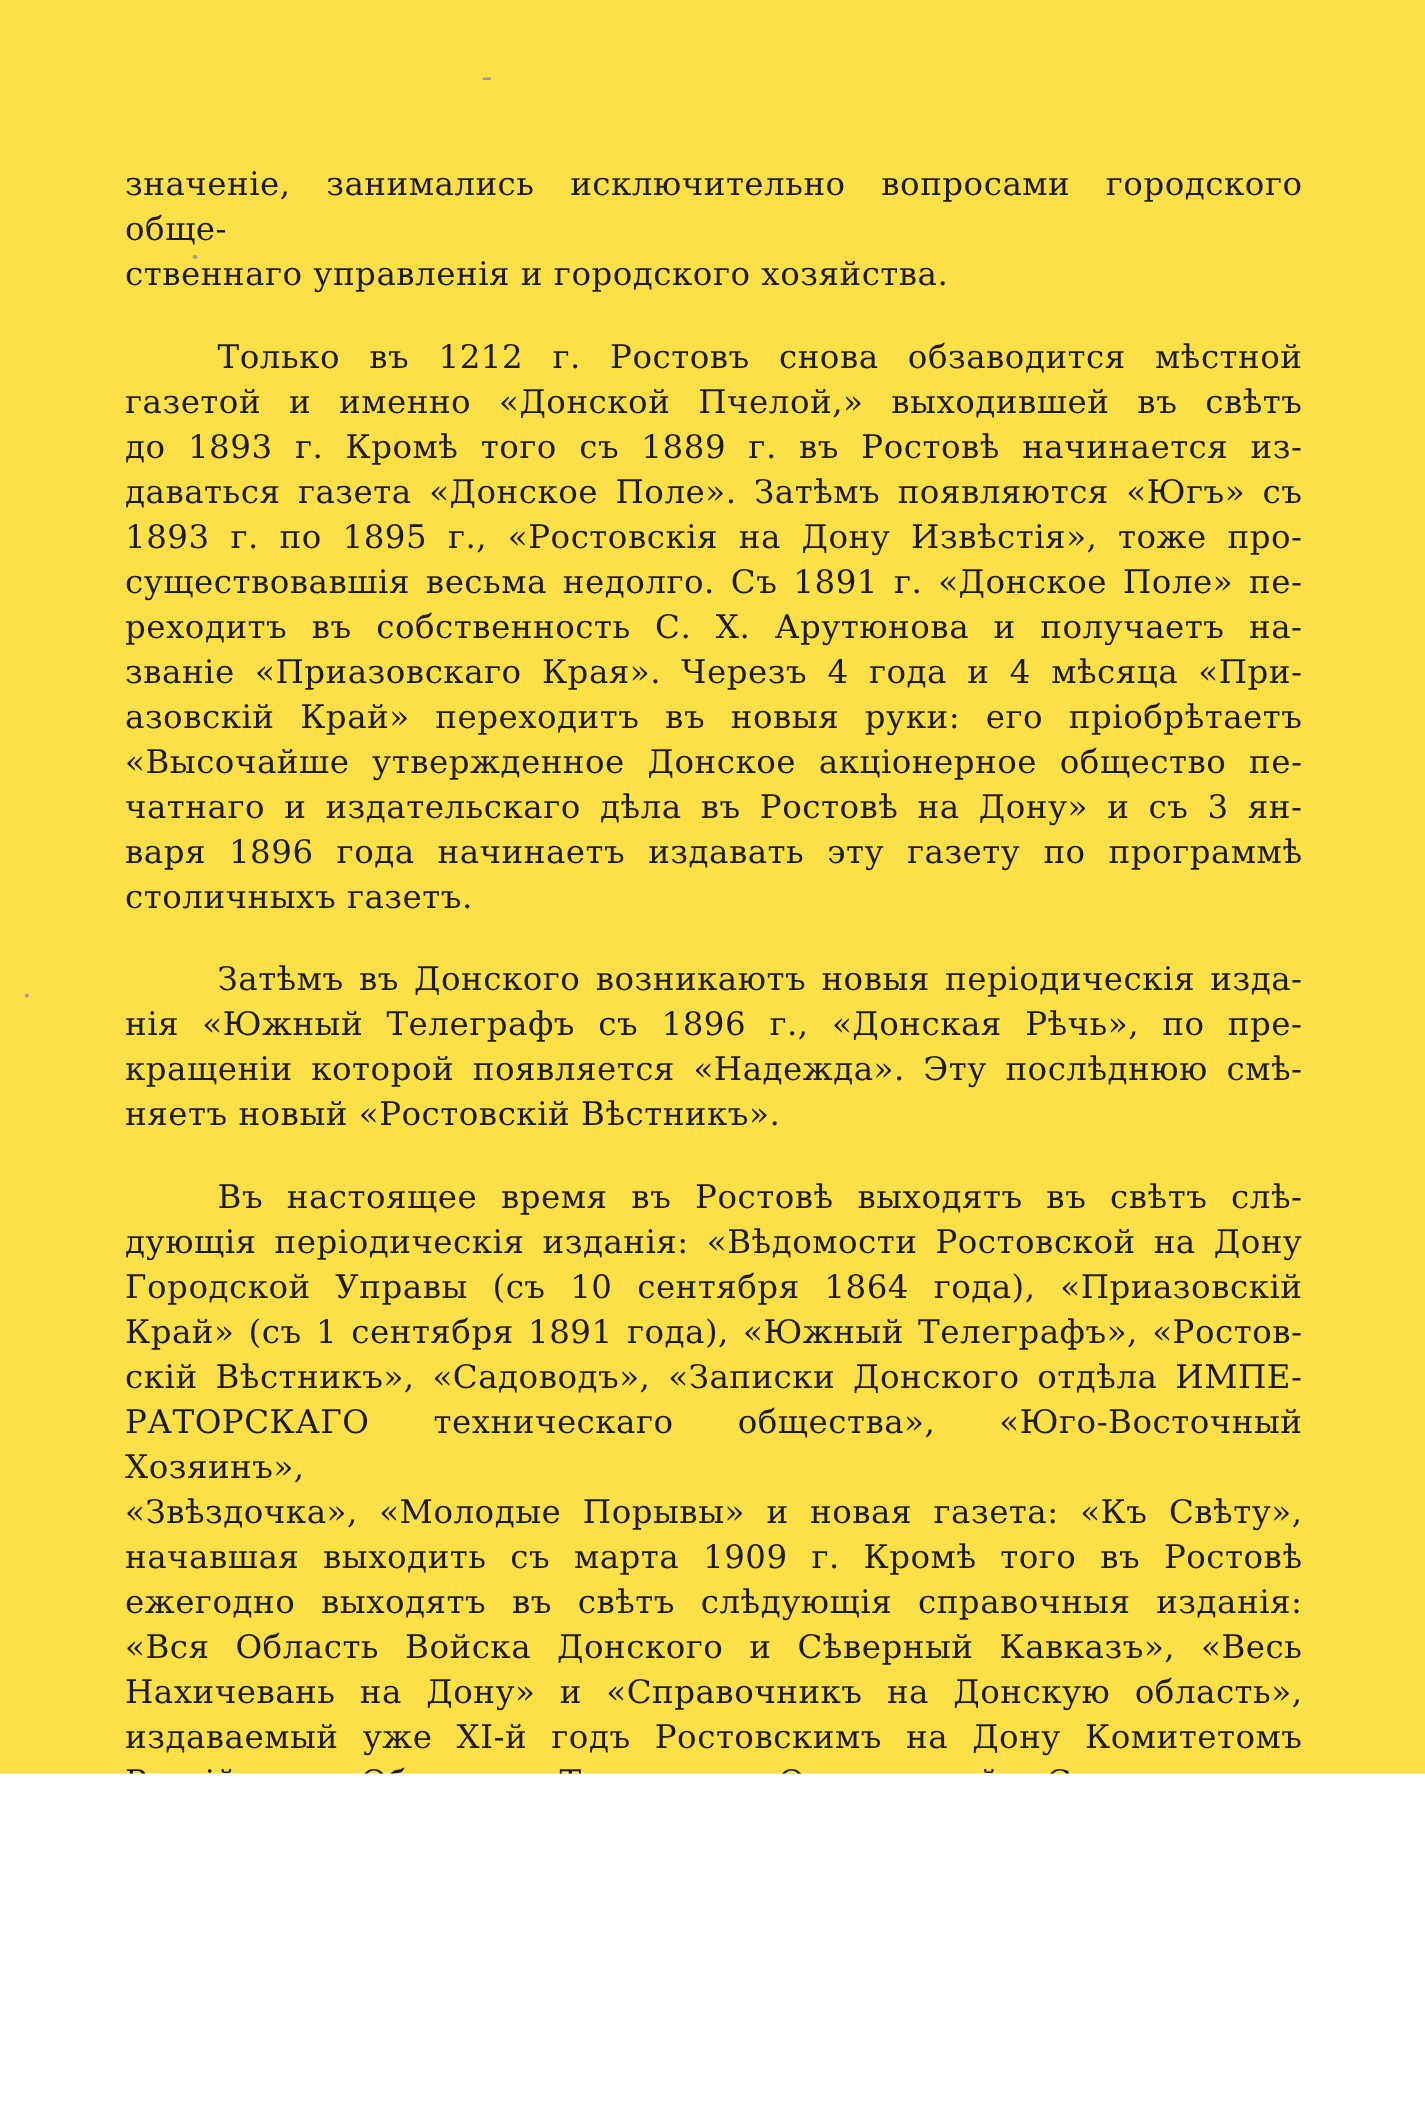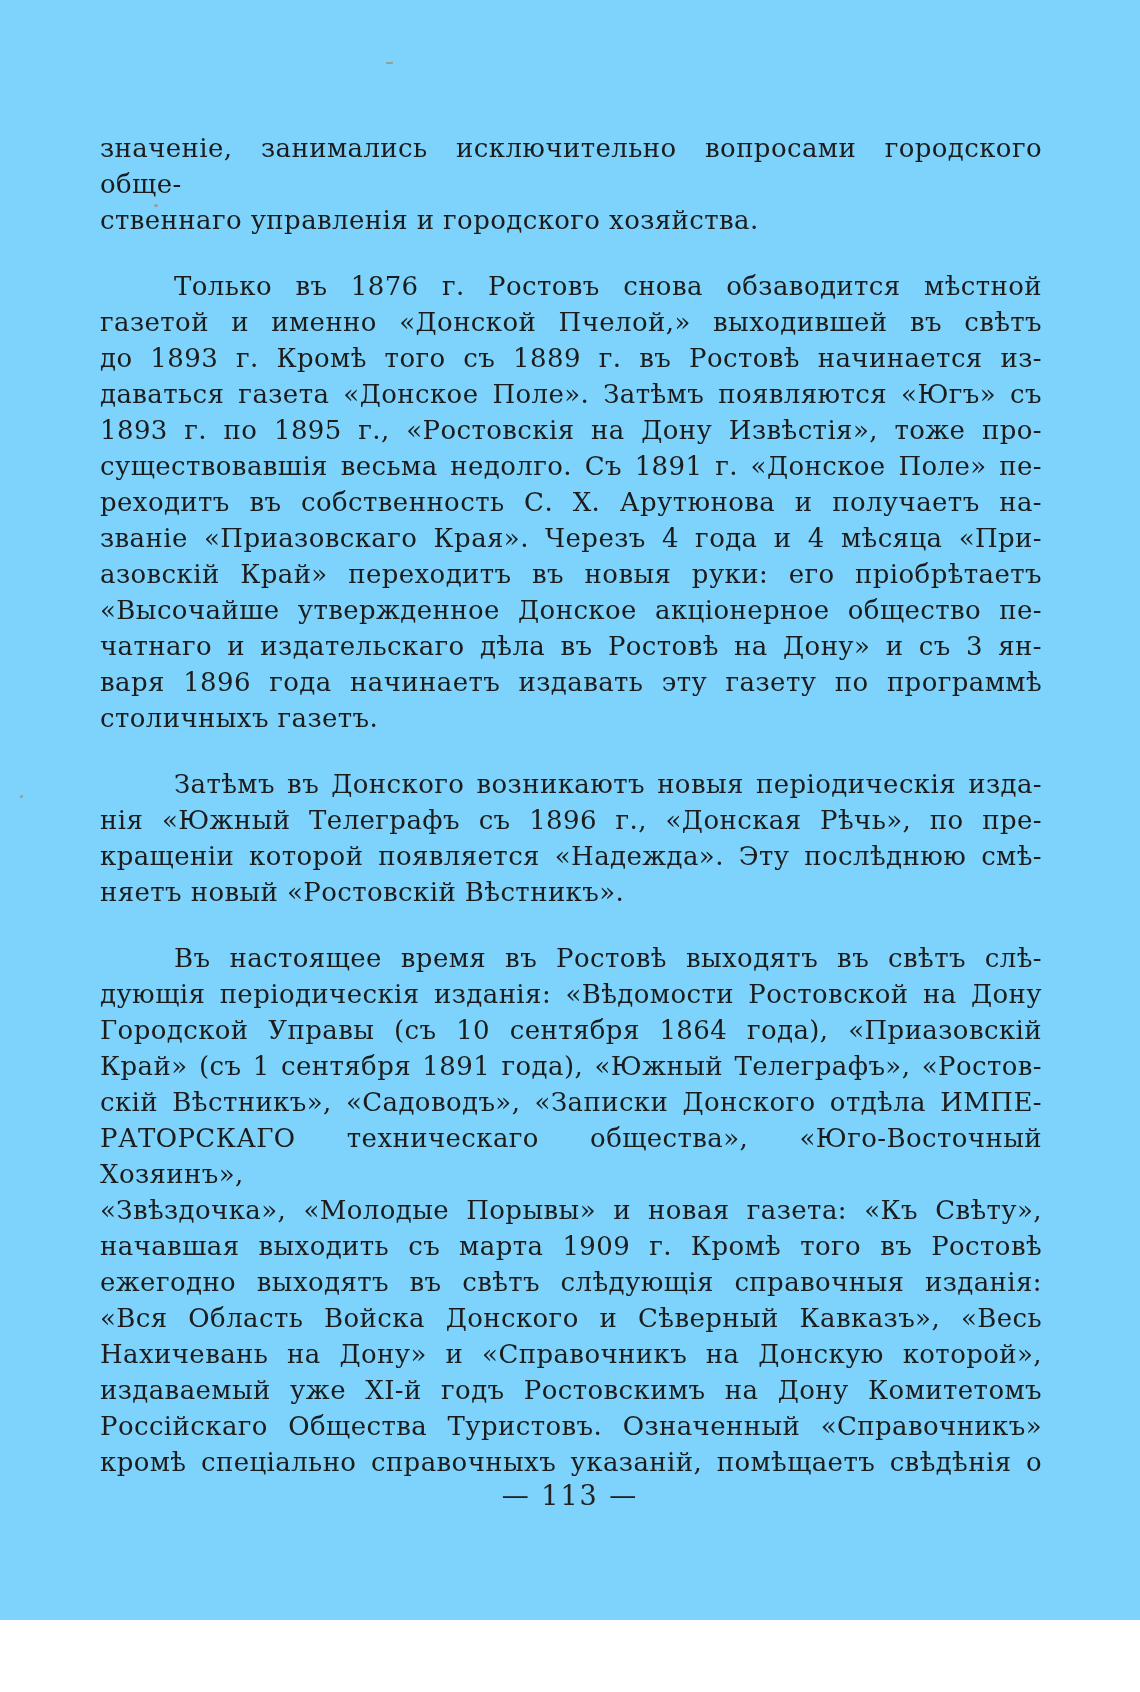--- a/index.html
+++ b/index.html
@@ -3,23 +3,23 @@
 <meta charset="utf-8">
 <style>
   html, body {
     margin: 0;
     padding: 0;
     background: #ffffff;
   }
   .page {
     position: relative;
     width: 1140px;
-    height: 1620px;
+    height: 1419px;
     margin: 0 auto;
-    background: #7dd3fc;
+    background: #fde047;
     overflow: hidden;
     font-family: "DejaVu Serif", "Liberation Serif", serif;
     color: #1c1c1c;
   }
   .text-block {
     position: absolute;
     left: 100px;
     top: 130px;
     width: 942px;
     font-size: 26px;
@@ -73,21 +73,21 @@
   <div class="speck s2"></div>
   <div class="speck s3"></div>
   <div class="speck s4"></div>
 
   <div class="text-block" id="text-block">
       <div class="paragraph">
         <div class="line">значеніе, занимались исключительно вопросами городского обще-</div>
         <div class="line no-just">ственнаго управленія и городского хозяйства.</div>
       </div>
       <div class="paragraph">
-        <div class="line indent">Только въ 1876 г. Ростовъ снова обзаводится мѣстной</div>
+        <div class="line indent">Только въ 1212 г. Ростовъ снова обзаводится мѣстной</div>
         <div class="line">газетой и именно «Донской Пчелой,» выходившей въ свѣтъ</div>
         <div class="line">до 1893 г. Кромѣ того съ 1889 г. въ Ростовѣ начинается из-</div>
         <div class="line">даваться газета «Донское Поле». Затѣмъ появляются «Югъ» съ</div>
         <div class="line">1893 г. по 1895 г., «Ростовскія на Дону Извѣстія», тоже про-</div>
         <div class="line">существовавшія весьма недолго. Съ 1891 г. «Донское Поле» пе-</div>
         <div class="line">реходитъ въ собственность С. Х. Арутюнова и получаетъ на-</div>
         <div class="line">званіе «Приазовскаго Края». Черезъ 4 года и 4 мѣсяца «При-</div>
         <div class="line">азовскій Край» переходитъ въ новыя руки: его пріобрѣтаетъ</div>
         <div class="line">«Высочайше утвержденное Донское акціонерное общество пе-</div>
         <div class="line">чатнаго и издательскаго дѣла въ Ростовѣ на Дону» и съ 3 ян-</div>
@@ -104,21 +104,21 @@
         <div class="line indent">Въ настоящее время въ Ростовѣ выходятъ въ свѣтъ слѣ-</div>
         <div class="line">дующія періодическія изданія: «Вѣдомости Ростовской на Дону</div>
         <div class="line">Городской Управы (съ 10 сентября 1864 года), «Приазовскій</div>
         <div class="line">Край» (съ 1 сентября 1891 года), «Южный Телеграфъ», «Ростов-</div>
         <div class="line">скій Вѣстникъ», «Садоводъ», «Записки Донского отдѣла ИМПЕ-</div>
         <div class="line">РАТОРСКАГО техническаго общества», «Юго-Восточный Хозяинъ»,</div>
         <div class="line">«Звѣздочка», «Молодые Порывы» и новая газета: «Къ Свѣту»,</div>
         <div class="line">начавшая выходить съ марта 1909 г. Кромѣ того въ Ростовѣ</div>
         <div class="line">ежегодно выходятъ въ свѣтъ слѣдующія справочныя изданія:</div>
         <div class="line">«Вся Область Войска Донского и Сѣверный Кавказъ», «Весь</div>
-        <div class="line">Нахичевань на Дону» и «Справочникъ на Донскую которой»,</div>
+        <div class="line">Нахичевань на Дону» и «Справочникъ на Донскую область»,</div>
         <div class="line">издаваемый уже XI-й годъ Ростовскимъ на Дону Комитетомъ</div>
         <div class="line">Россійскаго Общества Туристовъ. Означенный «Справочникъ»</div>
         <div class="line">кромѣ спеціально справочныхъ указаній, помѣщаетъ свѣдѣнія о</div>
       </div>
     </div>
 
   <div class="page-number">— 113 —</div>
 </div>
 
 </body></html>

